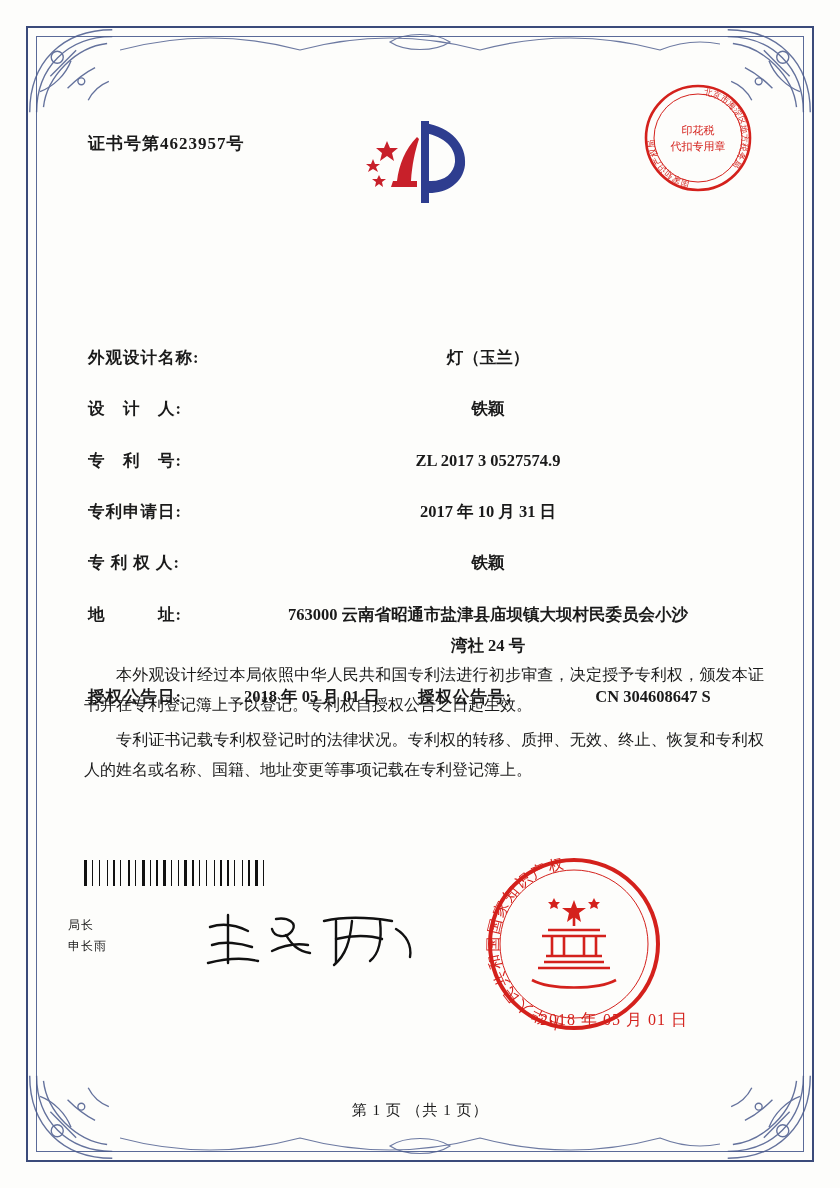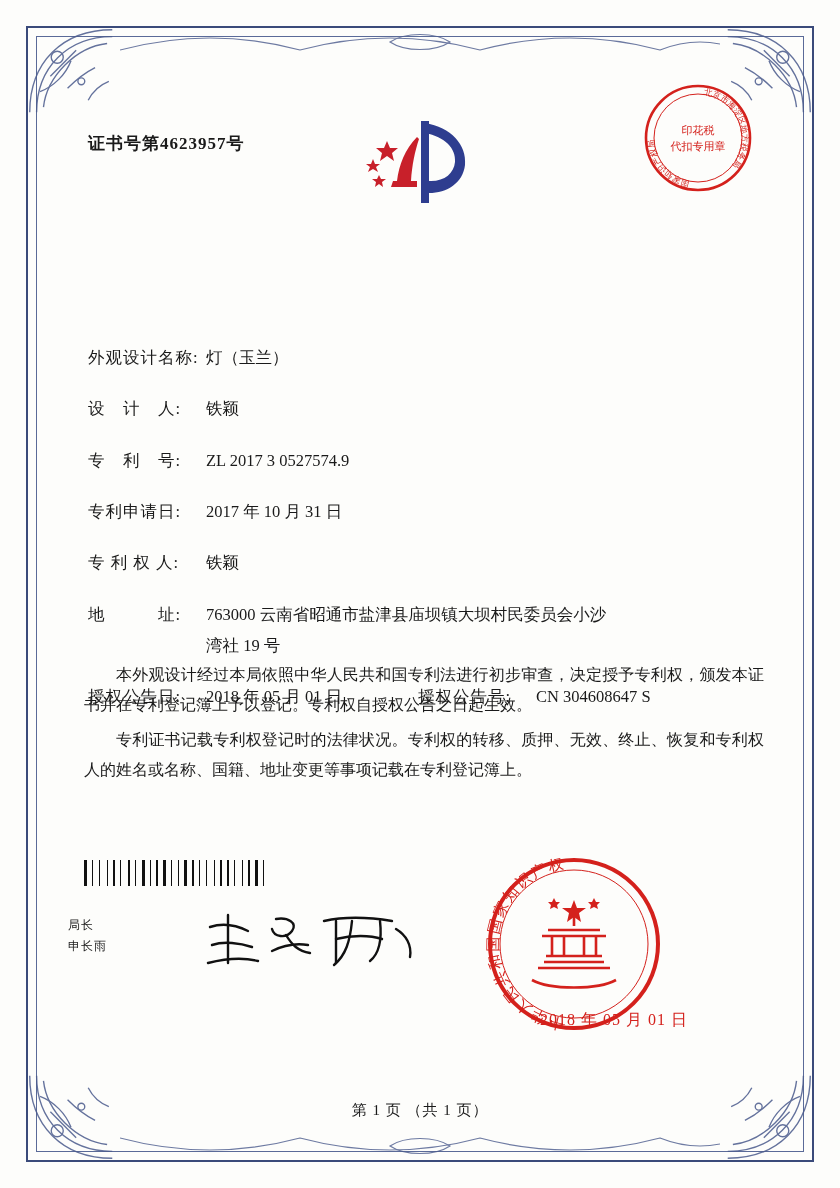--- a/index.html
+++ b/index.html
@@ -83,33 +83,34 @@
     letter-spacing:6px;
     font-family:"Liberation Serif", serif;
     color:#111;
   }
 
   .fields{
     position:absolute;
     left:28px;right:10px;top:282px;
     font-size:16.5px;
     line-height:1.9;
+    font-weight:bold;
   }
   .frow{
     display:flex;
     align-items:flex-start;
     margin-bottom:20px;
   }
   .flabel{
     width:118px;
     flex:0 0 118px;
     letter-spacing:1px;
     white-space:nowrap;
   }
-  .fvalue{flex:1;}
+  .fvalue{flex:1;text-align:center;}
   .fvalue .l2{display:block;}
 
   .row-inline{
     display:flex;
     margin-bottom:12px;
     font-size:16.5px;
   }
   .ri-left{width:330px;flex:0 0 330px;display:flex;}
   .ri-right{flex:1;display:flex;}
   .ri-left .flabel{width:118px;flex:0 0 118px;}
@@ -321,21 +322,21 @@
 
       <div class="frow">
         <div class="flabel">专 利 权 人:</div>
         <div class="fvalue">铁颖</div>
       </div>
 
       <div class="frow">
         <div class="flabel">地　　　址:</div>
         <div class="fvalue">
           <span>763000 云南省昭通市盐津县庙坝镇大坝村民委员会小沙</span>
-          <span class="l2">湾社 19 号</span>
+          <span class="l2">湾社 24 号</span>
         </div>
       </div>
 
       <div class="row-inline">
         <div class="ri-left">
           <div class="flabel">授权公告日:</div>
           <div class="fvalue">2018 年 05 月 01 日</div>
         </div>
         <div class="ri-right">
           <div class="flabel">授权公告号:</div>

